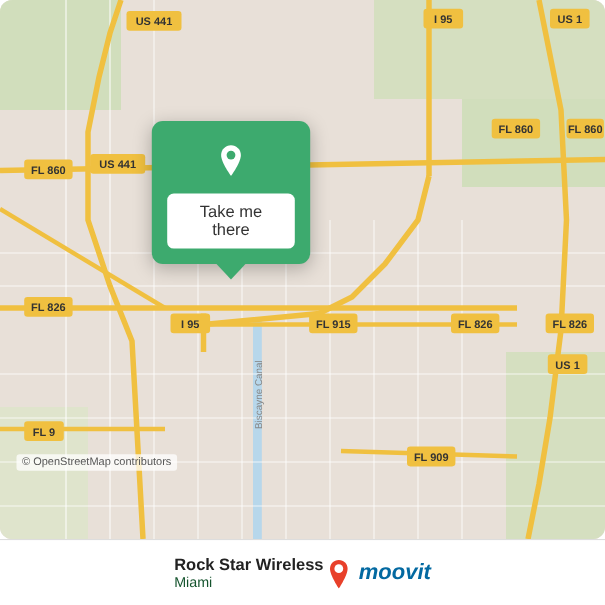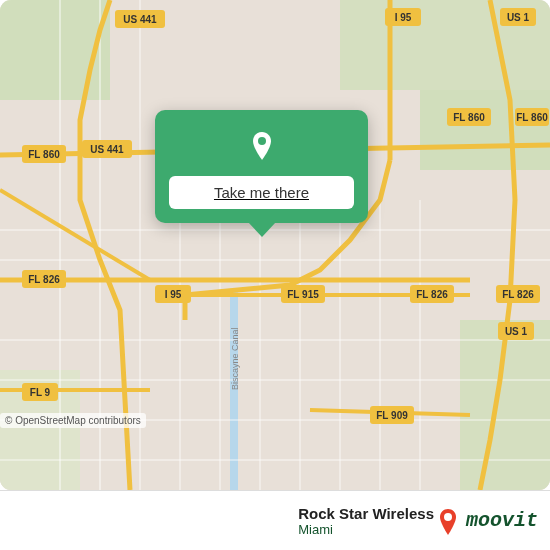--- a/index.html
+++ b/index.html
@@ -26,31 +26,30 @@
       width: 100%;
       height: 100%;
       position: absolute;
       top: 0; left: 0;
     }
 
     
     #popup {
       position: absolute;
       top: 110px;
-      left: 155px;
-      width: 213px;
+      left: 138px;
+      width: 144px;
       background: #3daa6e;
       border-radius: 10px;
       display: flex;
       flex-direction: column;
       align-items: center;
       padding: 18px 14px 14px 14px;
       box-shadow: 0 4px 16px rgba(0,0,0,0.25);
       z-index: 10;
-      text-decoration: underline;
     }
 
     #popup::after {
       content: '';
       position: absolute;
       bottom: -14px;
       left: 50%;
       transform: translateX(-50%);
       width: 0;
       height: 0;
@@ -80,32 +79,32 @@
 
     
     #bottom-bar {
       width: 550px;
       height: 60px;
       background: white;
       border-top: 1px solid #ddd;
       display: flex;
       align-items: center;
       padding: 0 12px;
-      justify-content: flex-end;
+      justify-content: center;
     }
 
     #location-info {
       display: flex;
       flex-direction: column;
     }
 
     #attribution {
       position: absolute;
       bottom: 62px;
-      left: 0;
+      left: 15px;
       font-size: 10px;
       color: #555;
       background: rgba(255,255,255,0.75);
       padding: 2px 5px;
       border-radius: 3px;
     }
 
     #location-name {
       font-size: 15px;
       font-weight: 600;
@@ -124,23 +123,22 @@
     }
 
     #moovit-pin {
       width: 28px;
       height: 28px;
     }
 
     #moovit-text {
       font-size: 20px;
       font-weight: bold;
-      color: #14532d;
+      color: #0369a1;
       font-style: italic;
-      font-family: Liberation Mono, monospace;
     }
   </style>
 </head>
 <body>
 
 <div id="map-container">
   <svg id="map-svg" viewBox="0 0 550 490" xmlns="http://www.w3.org/2000/svg">
 
     <rect width="550" height="490" fill="#e8e0d8"></rect>
 

